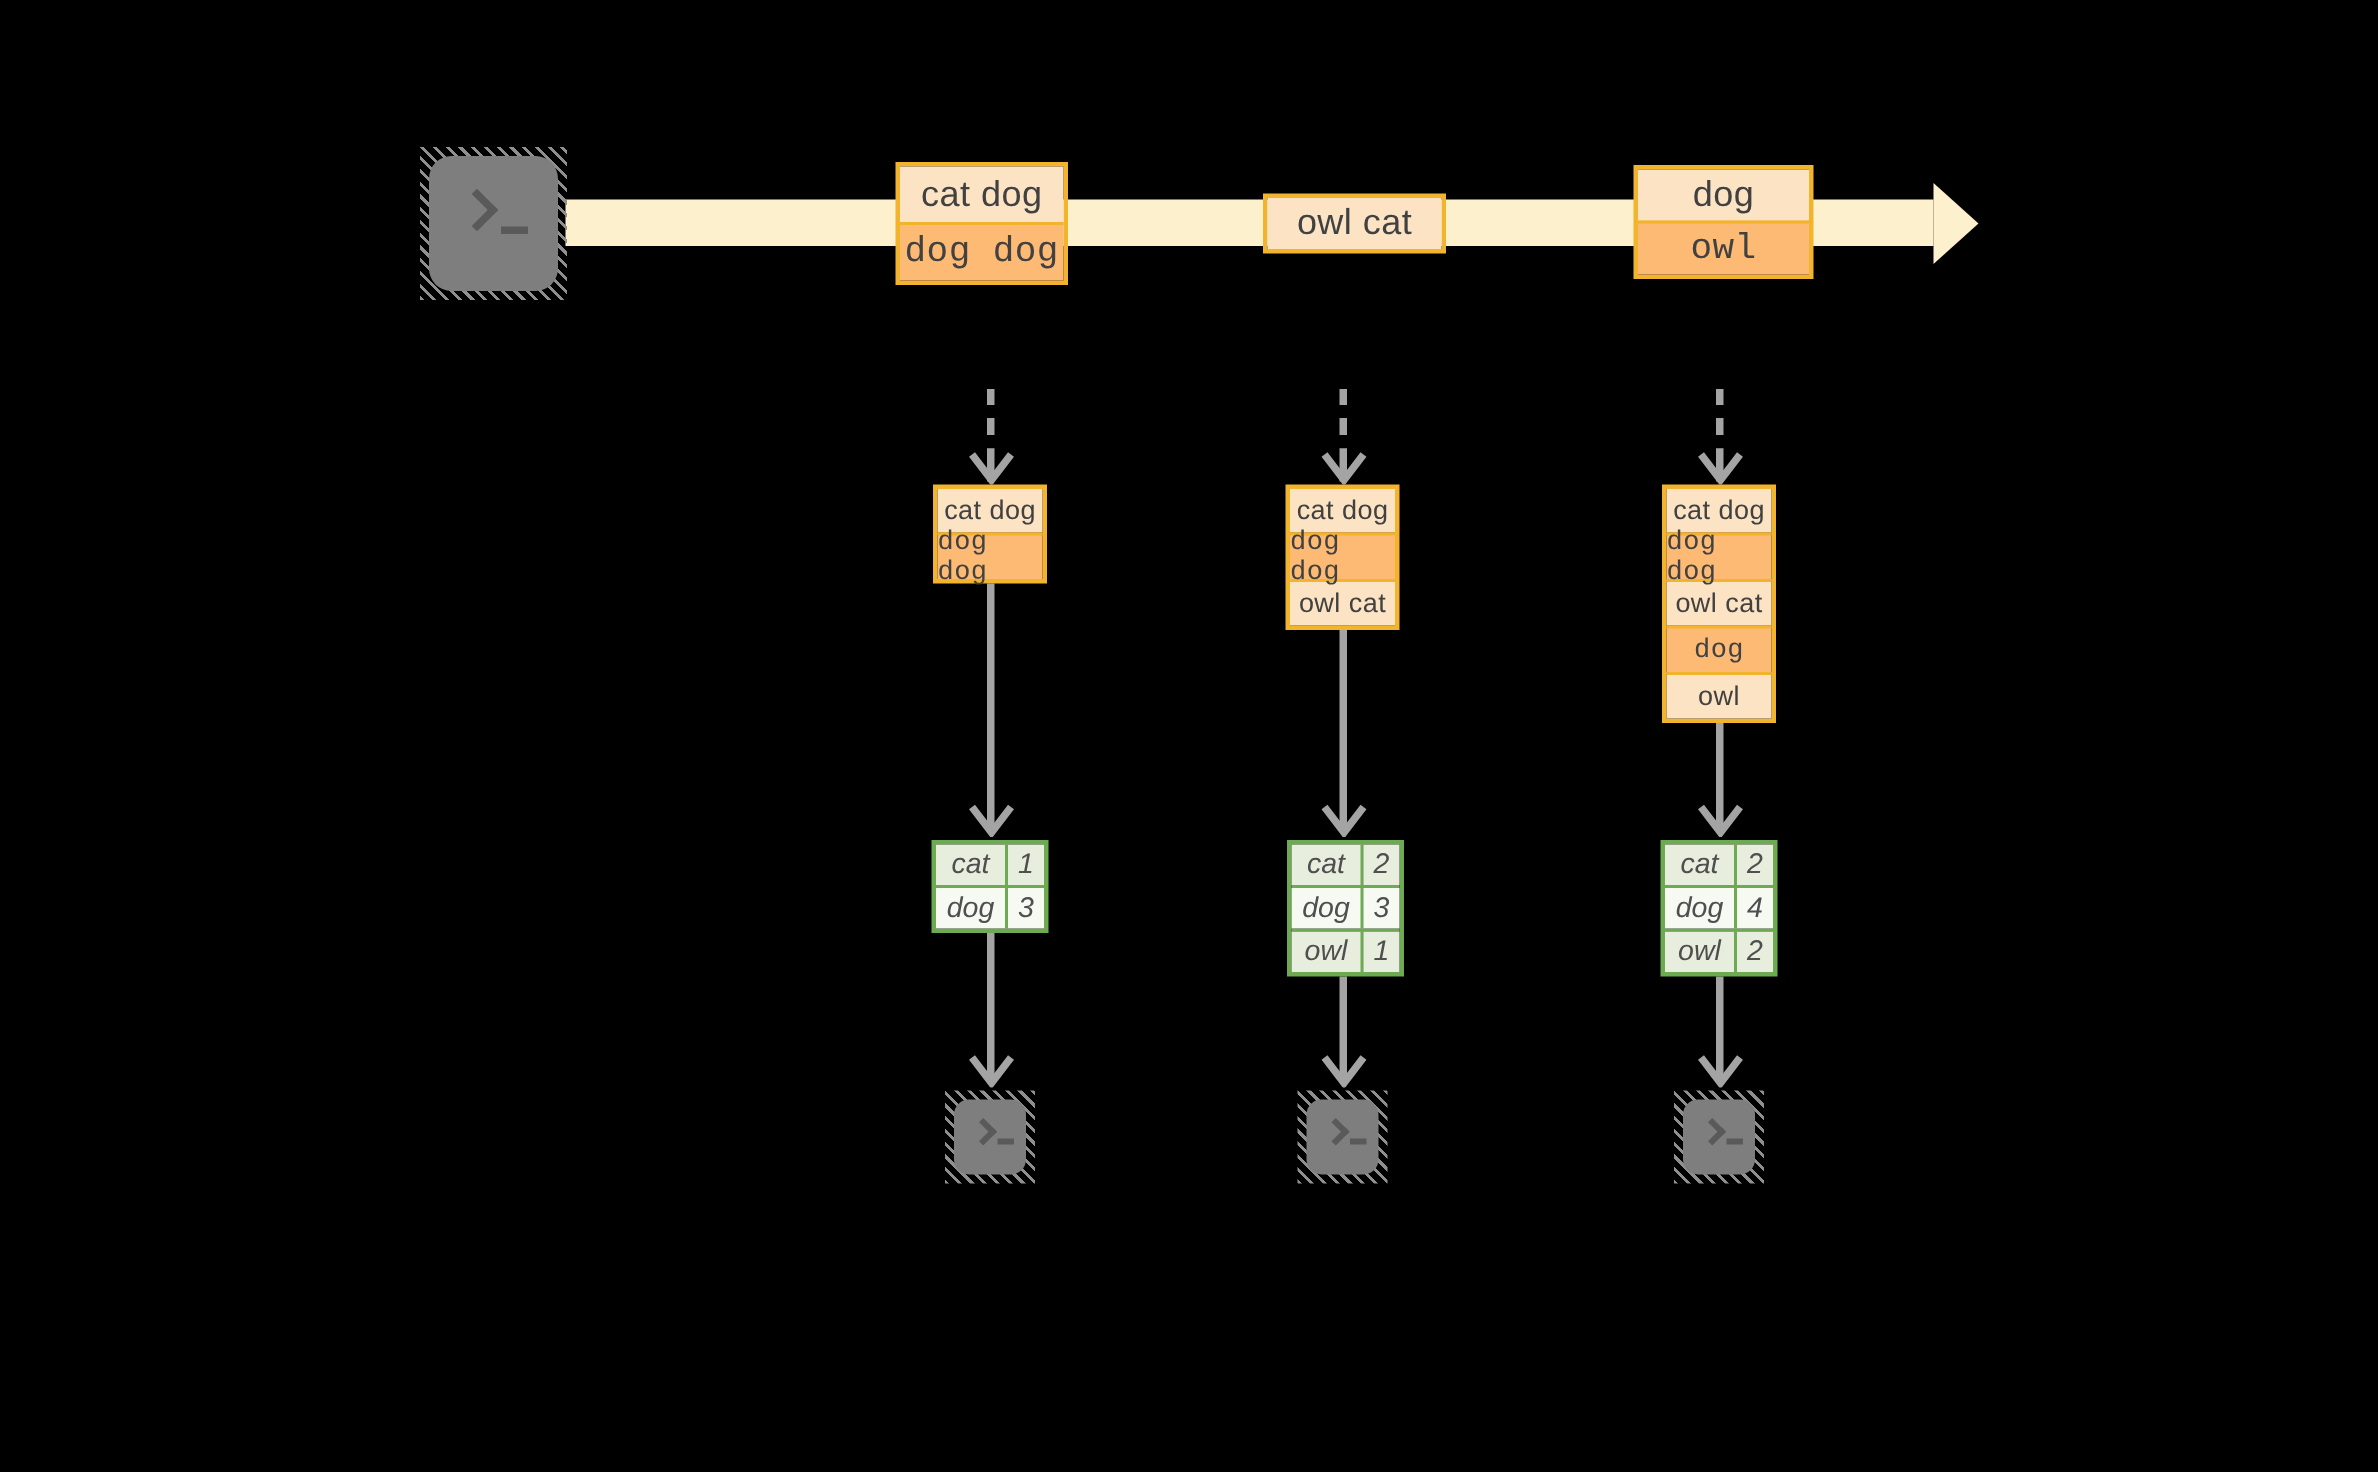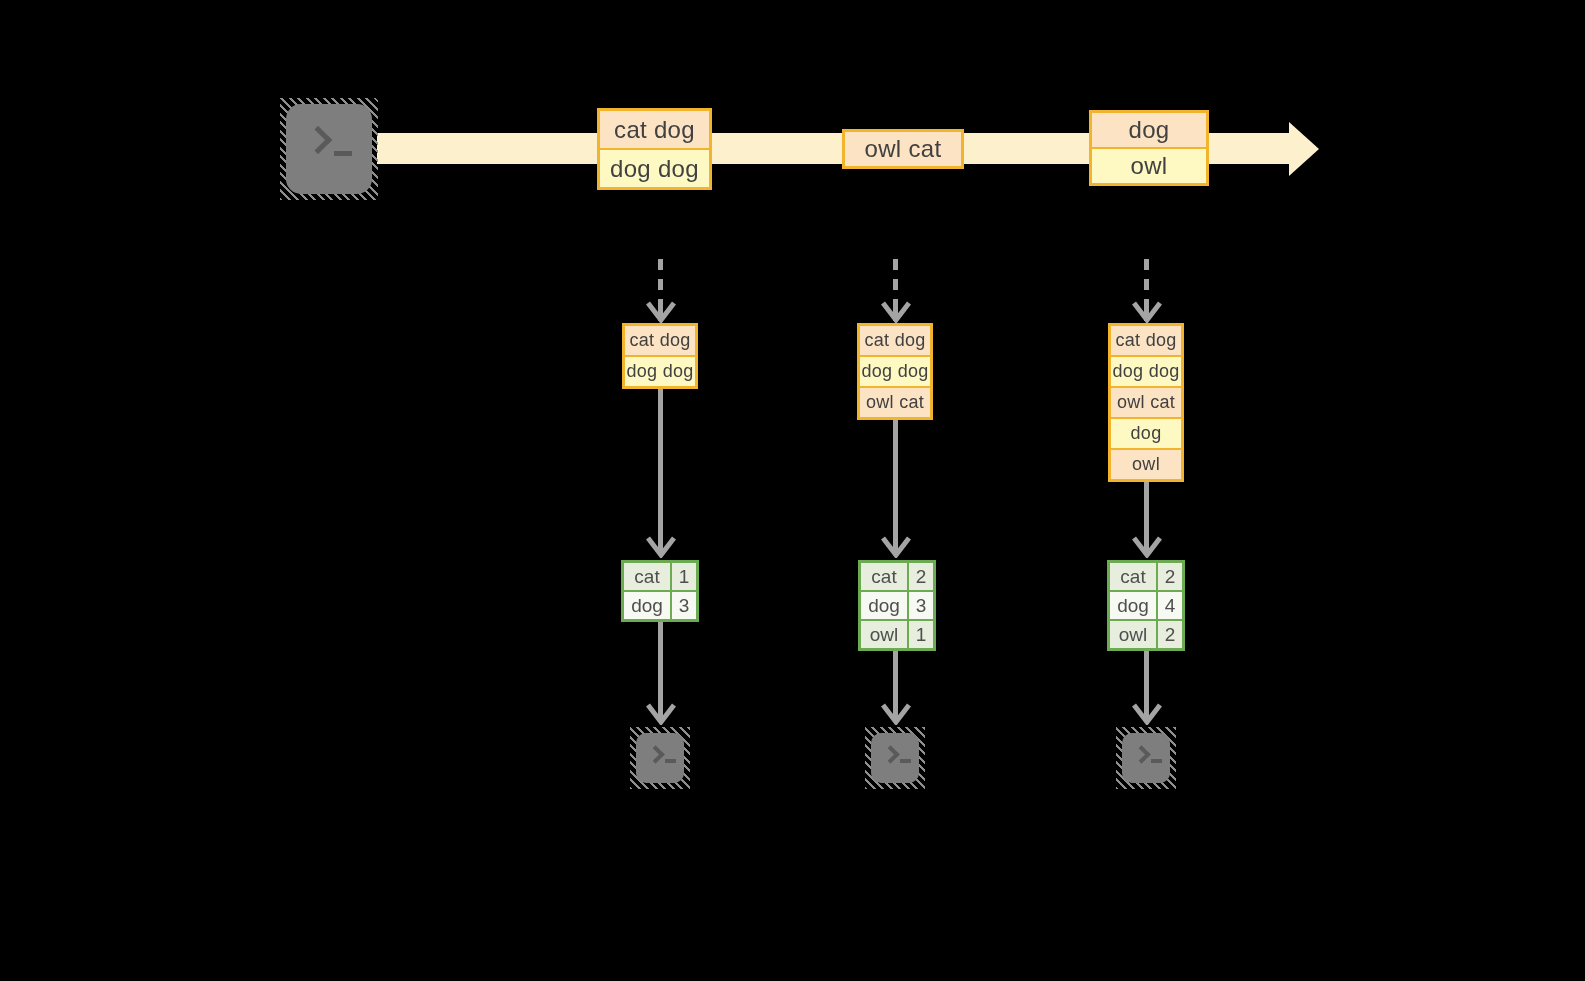--- a/index.html
+++ b/index.html
@@ -9,42 +9,42 @@
   
   .stream-band{position:absolute;left:377px;top:133px;width:912px;height:31px;background:#fdf1cd;z-index:1;}
   .stream-head{position:absolute;left:1289px;top:122px;width:0;height:0;z-index:1;
                border-left:30px solid #fdf1cd;border-top:27px solid transparent;border-bottom:27px solid transparent;}
 
   
   .obox{position:absolute;box-sizing:border-box;border:3px solid #f2b32d;z-index:3;}
   .orow{display:flex;align-items:center;justify-content:center;color:#414141;letter-spacing:.3px;}
   .orow + .orow{border-top:2px solid #f2b32d;}
   .peach{background:#fbe3c3;}
-  .cream{background:#fef9c3;}
+  .cream{background:#fdba74;font-family:Liberation Mono, monospace;}
   .f24{font-size:24px;height:37px;}
   .f24b{font-size:24px;height:34px;}
   .f18{font-size:18px;height:29px;}
 
   
   .vline{position:absolute;width:5px;background:#a4a4a4;z-index:2;}
   .vdash{position:absolute;width:5px;z-index:2;
          background:repeating-linear-gradient(180deg,#a4a4a4 0 11px,transparent 11px 20px);}
   .ahead{position:absolute;z-index:2;}
 
   
   .banner{position:absolute;left:694px;top:459px;width:428px;height:46px;background:#ffffff;z-index:1;
           display:flex;align-items:center;justify-content:center;}
   .banner span{font-size:34px;color:#1c1c1c;}
 
   
   .gtable{position:absolute;box-sizing:border-box;border:3px solid #6cab51;z-index:3;width:78px;}
   .grow{display:flex;}
   .grow + .grow{border-top:2px solid #6cab51;}
   .gcell{box-sizing:border-box;display:flex;align-items:center;justify-content:center;
-         height:27px;font-size:19px;color:#4f4f4f;}
+         height:27px;font-size:19px;color:#4f4f4f;font-style:italic;}
   .gword{width:48px;border-right:2px solid #6cab51;}
   .gnum{width:24px;}
   .sage{background:#e7eedd;}
   .glight{background:#f7f9f3;}
 
   
   .term{position:absolute;z-index:3;
         background:repeating-linear-gradient(45deg,#8f8f8f 0 2px,transparent 2px 6px);}
   .term .inner{position:absolute;inset:6px;background:#7e7e7e;}
   .term .chev{position:absolute;border:solid #5a5a5a;transform:rotate(-45deg);}

